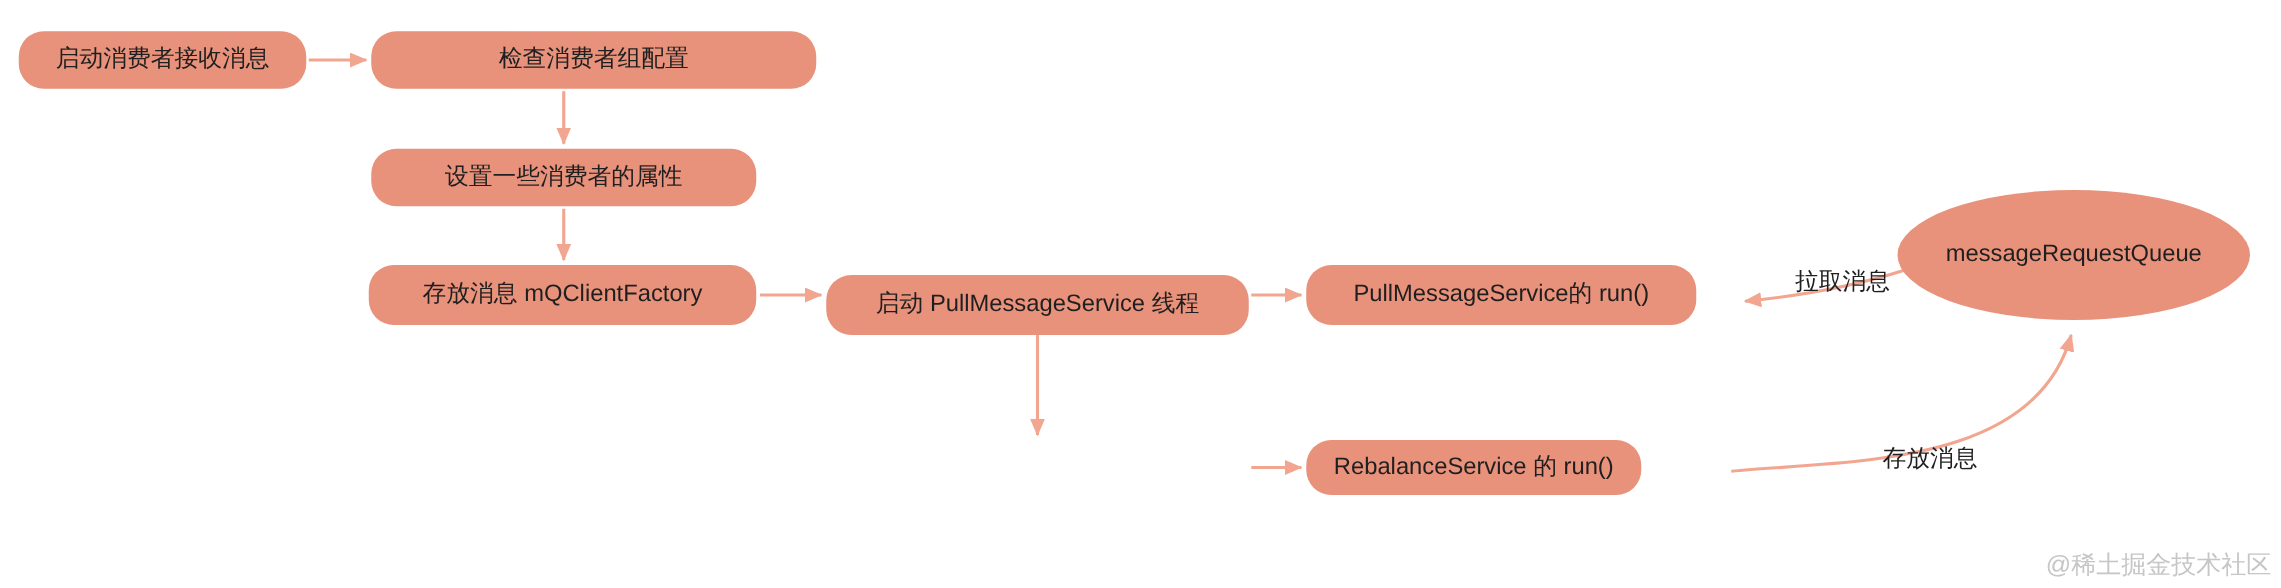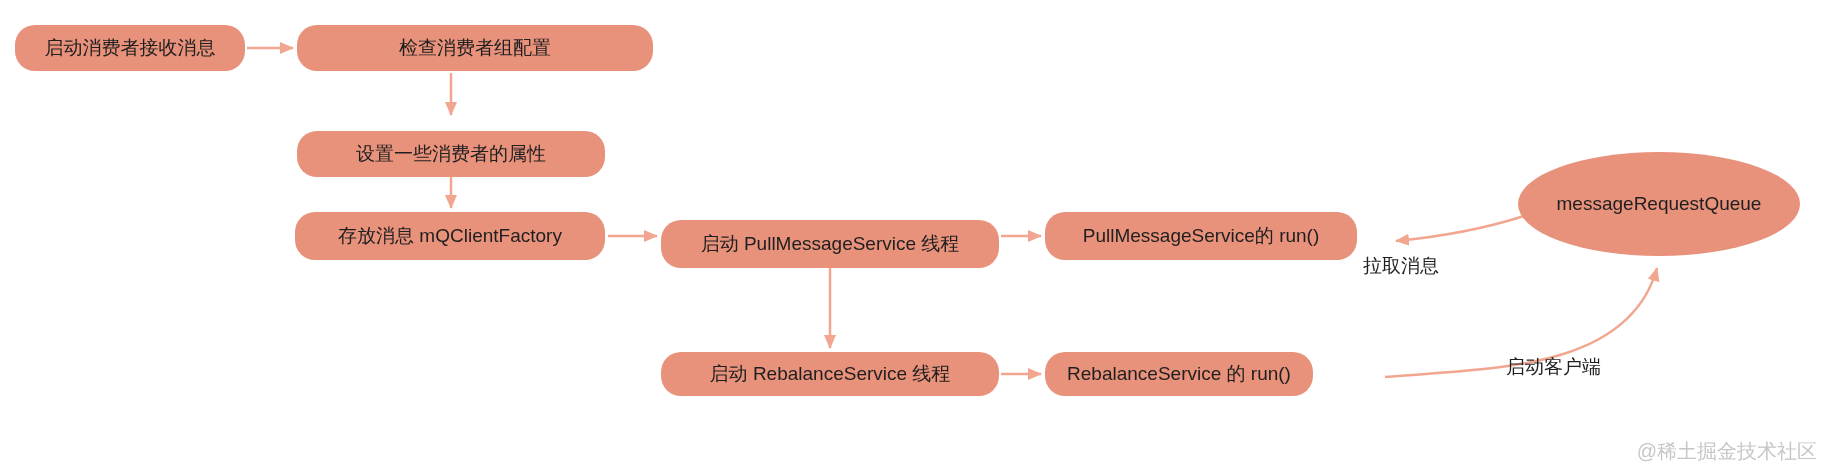--- a/index.html
+++ b/index.html
@@ -69,33 +69,32 @@
     <path class="edge" d="M 1524 216 Q 1468 234 1396 241" marker-end="url(#ah)"></path>
     <path class="edge" d="M 830 262 L 830 348" marker-end="url(#ah)"></path>
     <path class="edge" d="M 1001 374 L 1041 374" marker-end="url(#ah)"></path>
     <path class="edge" d="M 1385 377 C 1480 368 1628 374 1657 268" marker-end="url(#ah)"></path>
   </svg>
 
   <div class="node rect" style="left:15px; top:25px; width:230px; height:46px;">启动消费者接收消息</div>
 
   <div class="node rect" style="left:297px; top:25px; width:356px; height:46px;">检查消费者组配置</div>
 
-  <div class="node rect" style="left:297px; top:119px; width:308px; height:46px;margin-top:12px;">设置一些消费者的属性</div>
+  <div class="node rect" style="left:297px; top:119px; width:308px; height:46px;">设置一些消费者的属性</div>
 
   <div class="node rect" style="left:295px; top:212px; width:310px; height:48px;">存放消息 mQClientFactory</div>
 
   <div class="node rect" style="left:661px; top:220px; width:338px; height:48px;">启动 PullMessageService 线程</div>
 
   <div class="node rect" style="left:1045px; top:212px; width:312px; height:48px;">PullMessageService的 run()</div>
 
-  <div class="node rect" style="left:661px; top:352px; width:338px; height:44px;">启动 RebalanceService 线程</div>
 
   <div class="node rect" style="left:1045px; top:352px; width:268px; height:44px;">RebalanceService 的 run()</div>
 
   <div class="node ellipse" style="left:1518px; top:152px; width:282px; height:104px;">messageRequestQueue</div>
 
-  <div class="edge-label" style="left:1363px; top:212px;margin-top:41px;">拉取消息</div>
+  <div class="edge-label" style="left:1436px; top:212px;">拉取消息</div>
 
-  <div class="edge-label" style="left:1506px; top:354px;">启动客户端</div>
+  <div class="edge-label" style="left:1506px; top:354px;">存放消息</div>
 
   <div class="watermark">@稀土掘金技术社区</div>
 
 </div>
 
 </body></html>

